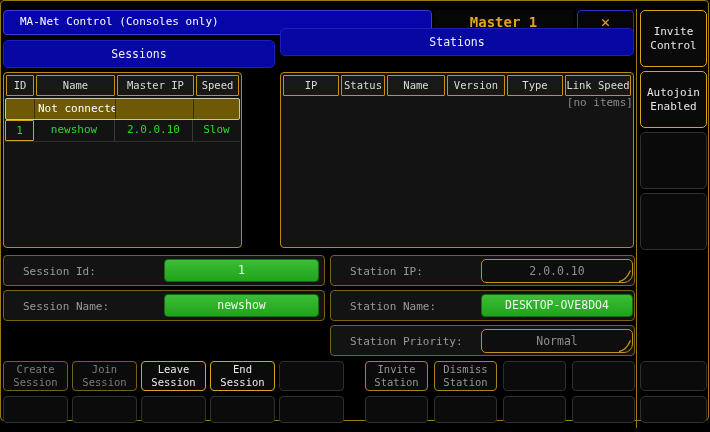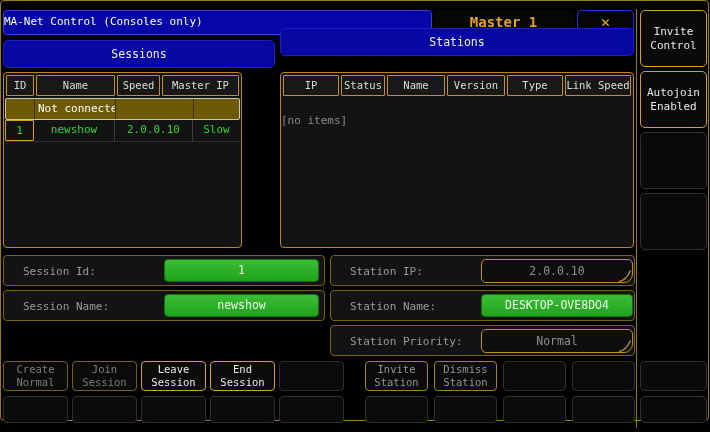--- a/index.html
+++ b/index.html
@@ -14,21 +14,21 @@
   .arc { position:absolute; top:-10px; height:15px; border:2px solid #b8860f; border-radius:7px; }
 
   
   .window-frame { position:absolute; left:0; top:8; width:709px; height:421px;
     border:1px solid #9a7b14; border-radius:4px; background:#000; }
   .main-divider { position:absolute; left:636px; top:9px; height:419px; border-left:1px solid #9a7b14; }
 
   
   .title-box { position:absolute; left:3px; top:10px; width:429px; height:25px;
     background:#0505a8; border:1px solid #3c3cdc; border-radius:4px;
-    color:#ffffff; font-size:11px; line-height:22px; white-space:nowrap; overflow:hidden; }
+    color:#ffffff; font-size:11px; line-height:22px; padding-left:16px; white-space:nowrap; overflow:hidden; }
   .master-box { position:absolute; left:434px; top:10px; width:139px; height:25px;
     background:#060606; color:#e2a41c; font-weight:bold; font-size:14px;
     text-align:center; line-height:24px; }
   .close-btn { position:absolute; left:577px; top:10px; width:57px; height:25px;
     background:#060606; border:1px solid #2a2ad0; border-radius:4px;
     color:#e2a41c; font-weight:bold; font-size:15px; text-align:center; line-height:22px; cursor:pointer; }
 
   
   .sect-header { position:absolute; height:28px; background:#0707a2; border:1px solid #1d1dc0;
     border-radius:5px; color:#f0f0f0; font-size:11.5px; text-align:center; line-height:26px; }
@@ -51,21 +51,21 @@
   .row-selected .cell { height:100%; border-right:1px solid rgba(0,0,0,0.45);
     color:#ffffff; font-size:11px; line-height:20px; padding-left:3px; white-space:nowrap; overflow:hidden; }
   .rs-c0{width:29px;} .rs-c1{width:81px;} .rs-c2{width:78px;} .rs-c3{flex:1; border-right:none!important;}
 
   .row-data { display:flex; margin:0 1px; height:22px; border-bottom:1px solid #2e2e2e; cursor:pointer; }
   .row-data .cell { height:100%; color:#2ed52e; font-size:11px; text-align:center; line-height:20px;
     border-right:1px solid #3a3a3a; overflow:hidden; white-space:nowrap; }
   .rd-c0{width:29px; border:1px solid #d8a41c!important; border-radius:1px;}
   .rd-c1{width:81px;} .rd-c2{width:78px;} .rd-c3{flex:1; border-right:none!important;}
 
-  .noitems { margin-top:18px; text-align:left; color:#8a8a8a; font-size:11px; }
+  .noitems { text-align:right; color:#8a8a8a; font-size:11px; }
 
   
   .form-row { position:absolute; height:31px; background:#131313;
     border:1px solid #7a6212; border-radius:4px; }
   .fr-left { left:3px; width:322px; }
   .fr-right { left:330px; width:305px; }
   .r1{top:255px;} .r2{top:290px;} .r3{top:325px;}
   .form-label { position:absolute; left:19px; top:50%; transform:translateY(-50%);
     color:#9a9a9a; font-size:11px; white-space:nowrap; }
   .green-field { position:absolute; top:3px; height:23px;
@@ -122,22 +122,22 @@
   <div class="master-box">Master 1</div>
   <div class="close-btn">✕</div>
 
   <div class="sect-header sessions-header">Sessions</div>
   <div class="sect-header stations-header">Stations</div>
 
   <div class="panel sessions-panel">
     <div class="thead">
       <div class="th s-c0">ID</div>
       <div class="th s-c1">Name</div>
+      <div class="th s-c2">Master IP</div>
       <div class="th s-c3">Speed</div>
-      <div class="th s-c2">Master IP</div>
     </div>
     <div class="row-selected">
       <div class="cell rs-c0"></div>
       <div class="cell rs-c1">Not connecte</div>
       <div class="cell rs-c2"></div>
       <div class="cell rs-c3"></div>
     </div>
     <div class="row-data">
       <div class="cell rd-c0">1</div>
       <div class="cell rd-c1">newshow</div>
@@ -183,21 +183,21 @@
   <div class="form-row fr-right r3">
     <div class="form-label">Station Priority:</div>
     <div class="dark-field">
       <span>Normal</span>
       <svg class="curl" width="14" height="14" viewBox="0 0 14 14">
         <path d="M1 12.5 Q 8 11.5 12.5 1.5" fill="none" stroke="#c0901a" stroke-width="1.4"></path>
       </svg>
     </div>
   </div>
 
-  <div class="btn row-a lg0 btn-dim">Create Normal</div>
+  <div class="btn row-a lg0 btn-dim">Create Session</div>
   <div class="btn row-a lg1 btn-dim">Join Session</div>
   <div class="btn row-a lg2 btn-bright">Leave Session</div>
   <div class="btn row-a lg3 btn-bright">End Session</div>
   <div class="btn row-a lg4 btn-empty"></div>
   <div class="btn row-b lg0 btn-empty"></div>
   <div class="btn row-b lg1 btn-empty"></div>
   <div class="btn row-b lg2 btn-empty"></div>
   <div class="btn row-b lg3 btn-empty"></div>
   <div class="btn row-b lg4 btn-empty"></div>
 

